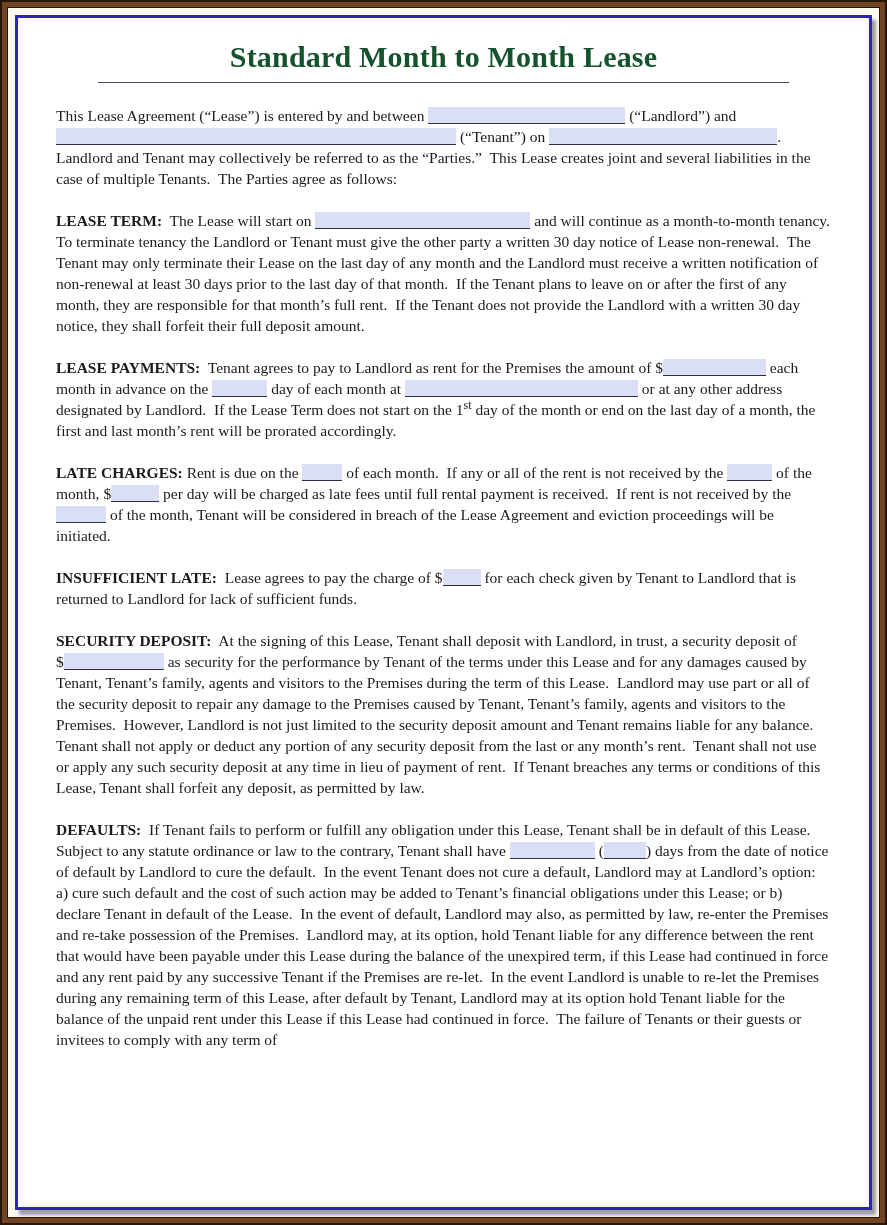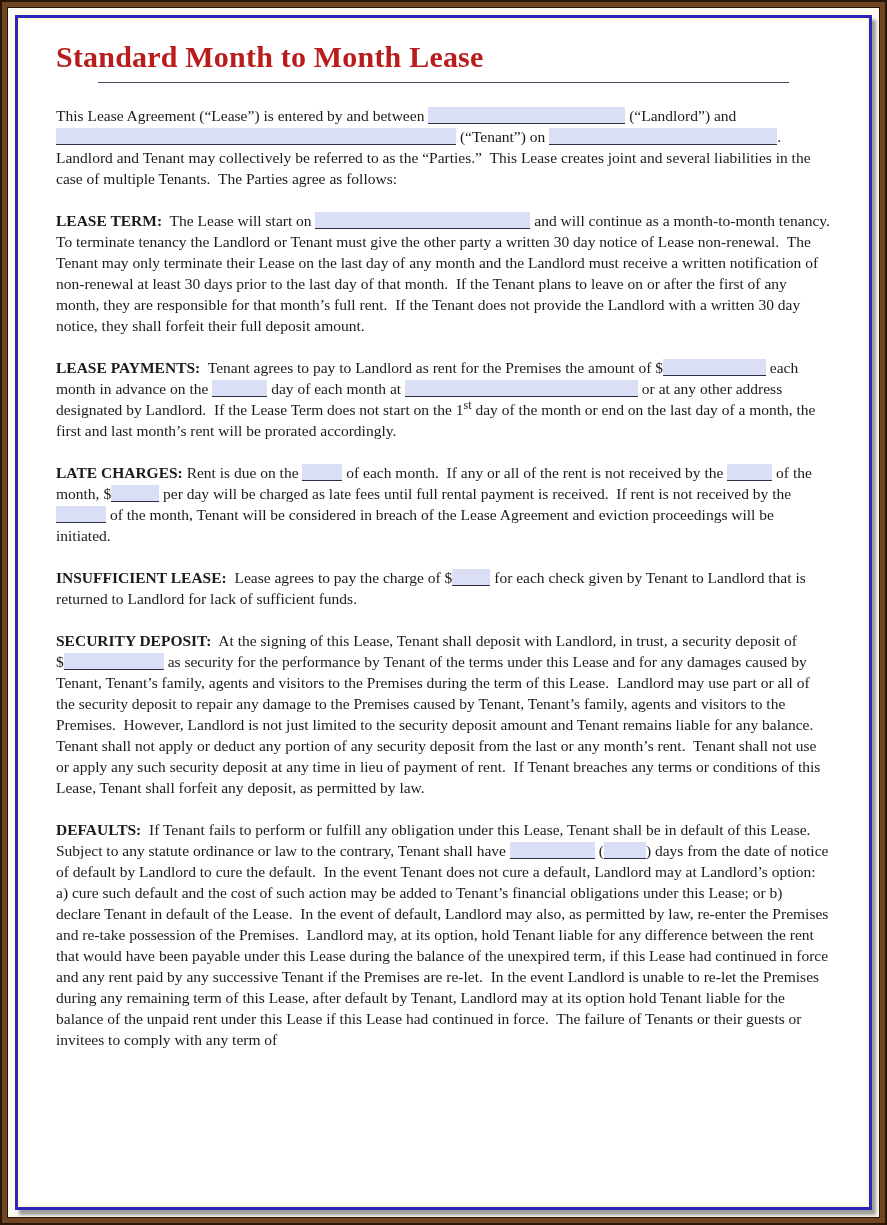--- a/index.html
+++ b/index.html
@@ -31,23 +31,23 @@
     box-shadow:4px 5px 3px rgba(45,45,45,.45), inset 0 0 0 2px #fcf7dd;
     padding:16px 38px 20px 38px;
     overflow:hidden;
     font-family:"Liberation Serif","DejaVu Serif",serif;
     color:var(--text);
   }
   .doc-title{
     margin:6px 0 0 0;
     font-size:30px;
     font-weight:bold;
-    text-align:left;
+    text-align:center;
     letter-spacing:.2px;
-    color:#b91c1c;
+    color:#14532d;
   }
   .title-rule{
     height:1px;
     background:#4b4b63;
     margin:8px 42px 0 42px;
   }
   .lease-body{
     margin-top:22px;
     font-size:15.5px;
     line-height:21px;
@@ -74,19 +74,19 @@
 <div class="frame-outer">
   <div class="frame-mat">
     <div class="page">
       <h1 class="doc-title">Standard Month to Month Lease</h1>
       <div class="title-rule"></div>
       <div class="lease-body">
           <div class="para"><span>This Lease Agreement (“Lease”) is entered by and between </span><span class="blank-field" style="width: 197px;"></span><span> (“Landlord”) and </span><span class="blank-field" style="width: 400px;"></span><span> (“Tenant”) on </span><span class="blank-field" style="width: 228px;"></span><span>.  Landlord and Tenant may collectively be referred to as the “Parties.”  This Lease creates joint and several liabilities in the case of multiple Tenants.  The Parties agree as follows:</span></div>
           <div class="para"><strong>LEASE TERM:</strong><span>  The Lease will start on </span><span class="blank-field" style="width: 215px;"></span><span> and will continue as a month-to-month tenancy.  To terminate tenancy the Landlord or Tenant must give the other party a written 30 day notice of Lease non-renewal.  The Tenant may only terminate their Lease on the last day of any month and the Landlord must receive a written notification of non-renewal at least 30 days prior to the last day of that month.  If the Tenant plans to leave on or after the first of any month, they are responsible for that month’s full rent.  If the Tenant does not provide the Landlord with a written 30 day notice, they shall forfeit their full deposit amount.</span></div>
           <div class="para"><strong>LEASE PAYMENTS:</strong><span>  Tenant agrees to pay to Landlord as rent for the Premises the amount of </span><span class="nowrap-unit">$<span class="blank-field" style="width: 103px;"></span></span><span> each month in advance on the </span><span class="blank-field" style="width: 55px;"></span><span> day of each month at </span><span class="blank-field" style="width: 233px;"></span><span> or at any other address designated by Landlord.  If the Lease Term does not start on the 1</span><sup>st</sup><span> day of the month or end on the last day of a month, the first and last month’s rent will be prorated accordingly.</span></div>
           <div class="para"><strong>LATE CHARGES:</strong><span> Rent is due on the </span><span class="blank-field" style="width: 40px;"></span><span> of each month.  If any or all of the rent is not received by the </span><span class="blank-field" style="width: 45px;"></span><span> of the month, </span><span class="nowrap-unit">$<span class="blank-field" style="width: 48px;"></span></span><span> per day will be charged as late fees until full rental payment is received.  If rent is not received by the </span><span class="blank-field" style="width: 50px;"></span><span> of the month, Tenant will be considered in breach of the Lease Agreement and eviction proceedings will be initiated.</span></div>
-          <div class="para"><strong>INSUFFICIENT LEASE:</strong><span>  Lease agrees to pay the charge of </span><span class="nowrap-unit">$<span class="blank-field" style="width: 38px;"></span></span><span> for each check given by Tenant to Landlord that is returned to Landlord for lack of sufficient funds.</span></div>
+          <div class="para"><strong>INSUFFICIENT LATE:</strong><span>  Lease agrees to pay the charge of </span><span class="nowrap-unit">$<span class="blank-field" style="width: 38px;"></span></span><span> for each check given by Tenant to Landlord that is returned to Landlord for lack of sufficient funds.</span></div>
           <div class="para"><strong>SECURITY DEPOSIT:</strong><span>  At the signing of this Lease, Tenant shall deposit with Landlord, in trust, a security deposit of </span><span class="nowrap-unit">$<span class="blank-field" style="width: 100px;"></span></span><span> as security for the performance by Tenant of the terms under this Lease and for any damages caused by Tenant, Tenant’s family, agents and visitors to the Premises during the term of this Lease.  Landlord may use part or all of the security deposit to repair any damage to the Premises caused by Tenant, Tenant’s family, agents and visitors to the Premises.  However, Landlord is not just limited to the security deposit amount and Tenant remains liable for any balance.  Tenant shall not apply or deduct any portion of any security deposit from the last or any month’s rent.  Tenant shall not use or apply any such security deposit at any time in lieu of payment of rent.  If Tenant breaches any terms or conditions of this Lease, Tenant shall forfeit any deposit, as permitted by law.</span></div>
           <div class="para"><strong>DEFAULTS:</strong><span>  If Tenant fails to perform or fulfill any obligation under this Lease, Tenant shall be in default of this Lease.  Subject to any statute ordinance or law to the contrary, Tenant shall have </span><span class="blank-field" style="width: 85px;"></span><span> (</span><span class="blank-field" style="width: 42px;"></span><span>) days from the date of notice of default by Landlord to cure the default.  In the event Tenant does not cure a default, Landlord may at Landlord’s option: a) cure such default and the cost of such action may be added to Tenant’s financial obligations under this Lease; or b) declare Tenant in default of the Lease.  In the event of default, Landlord may also, as permitted by law, re-enter the Premises and re-take possession of the Premises.  Landlord may, at its option, hold Tenant liable for any difference between the rent that would have been payable under this Lease during the balance of the unexpired term, if this Lease had continued in force and any rent paid by any successive Tenant if the Premises are re-let.  In the event Landlord is unable to re-let the Premises during any remaining term of this Lease, after default by Tenant, Landlord may at its option hold Tenant liable for the balance of the unpaid rent under this Lease if this Lease had continued in force.  The failure of Tenants or their guests or invitees to comply with any term of</span></div>
         </div>
     </div>
   </div>
 </div>
 
 </body></html>

